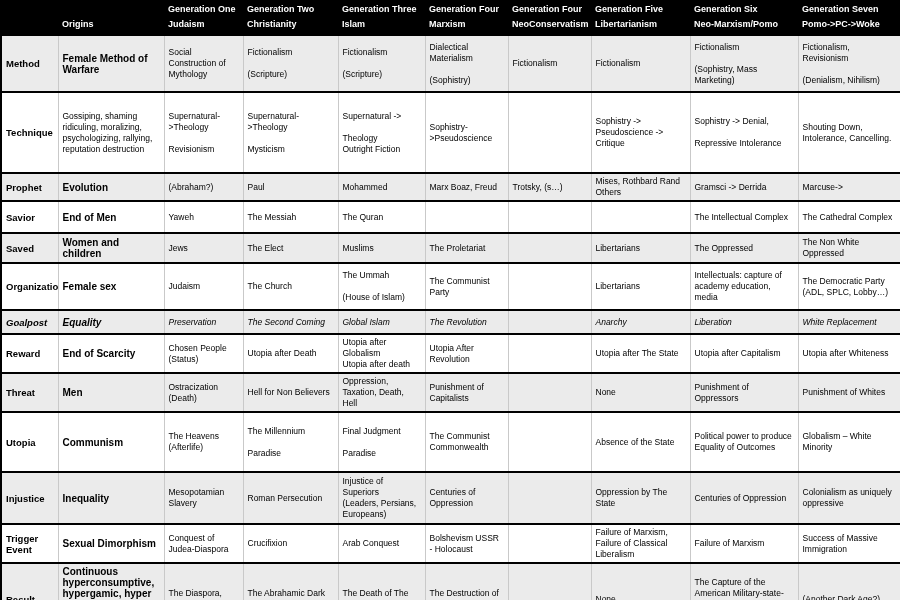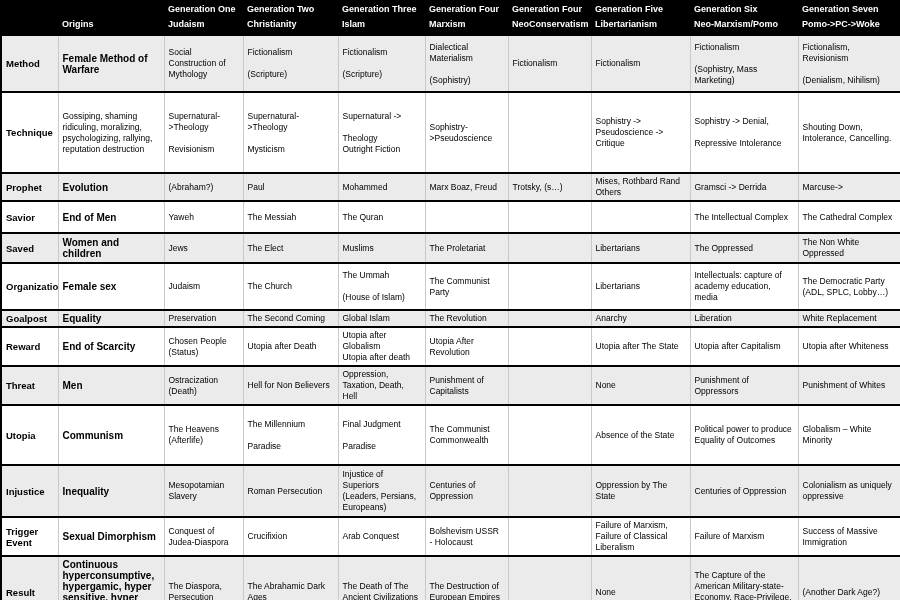--- a/index.html
+++ b/index.html
@@ -59,21 +59,21 @@
   tbody td.origins  { font-weight: bold; font-size: 10px; }
   tbody td.origins.nb { font-weight: normal; font-size: 8.5px; margin-left: 21px; }
 
   
   tbody tr:nth-child(1)  { height: 57px; }
   tbody tr:nth-child(2)  { height: 81px; }
   tbody tr:nth-child(3)  { height: 24px; }
   tbody tr:nth-child(4)  { height: 32px; }
   tbody tr:nth-child(5)  { height: 30px; }
   tbody tr:nth-child(6)  { height: 47px; }
-  tbody tr:nth-child(7)  { height: 17px; }
+  tbody tr:nth-child(7)  { height: 24px; font-style: italic; }
   tbody tr:nth-child(8)  { height: 37px; }
   tbody tr:nth-child(9)  { height: 29px; }
   tbody tr:nth-child(10) { height: 60px; }
   tbody tr:nth-child(11) { height: 52px; }
   tbody tr:nth-child(12) { height: 38px; }
   tbody tr:nth-child(13) { height: 65px; }
 </style>
 </head>
 <body>
 

